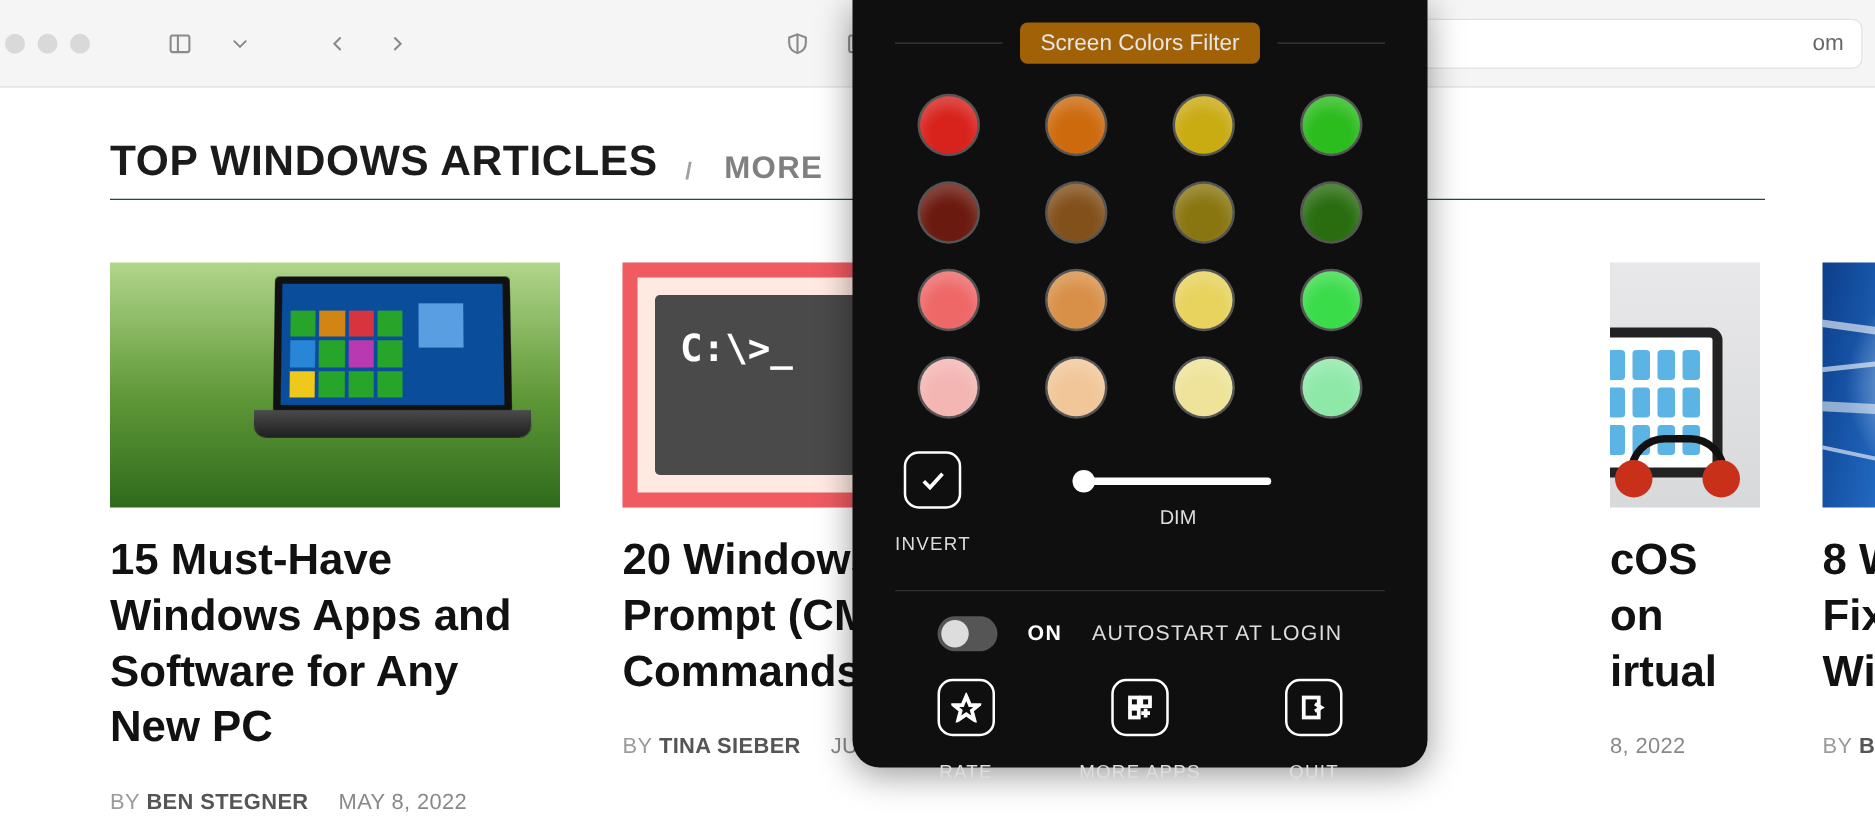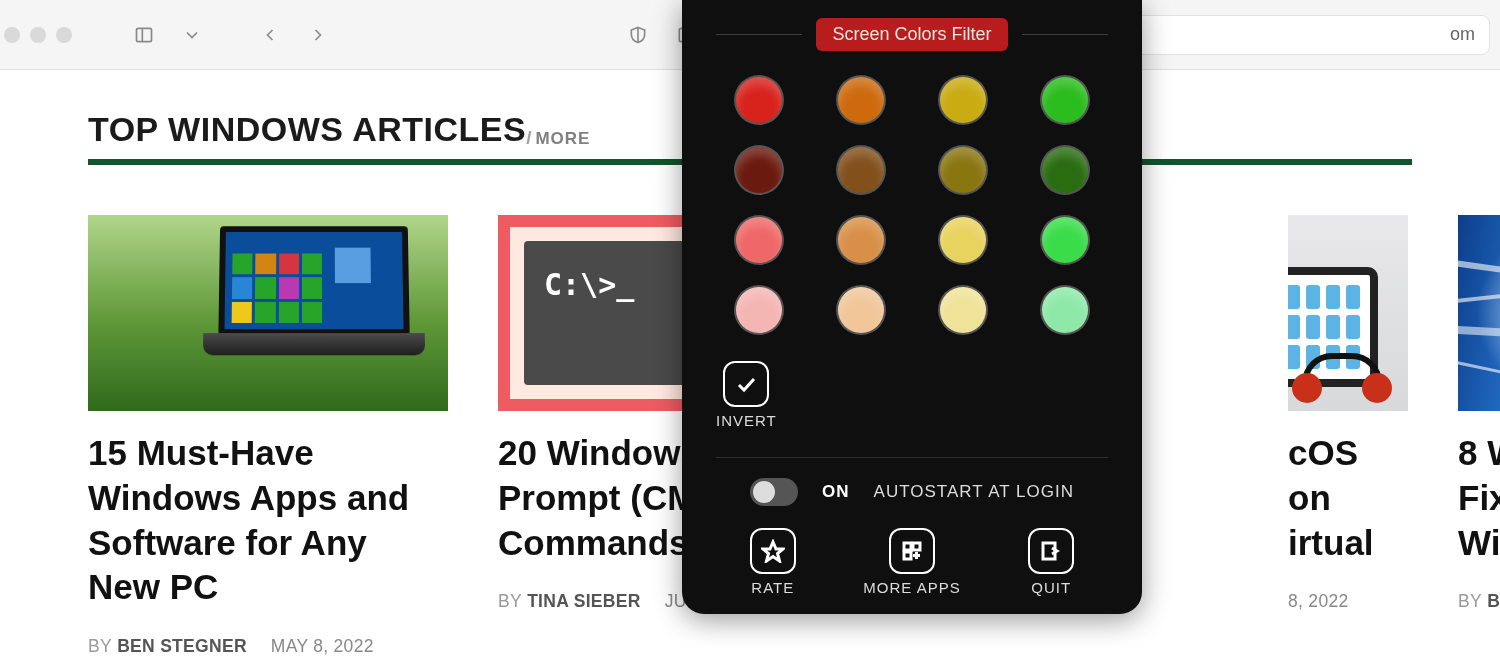--- a/index.html
+++ b/index.html
@@ -44,30 +44,30 @@
     color:#666;
     font-size:18px;
   }
   .url-text { margin-left:auto; }
 
   
   .page {
     padding: 40px 88px 0 88px;
   }
   .section-header {
-    display:flex; align-items:flex-end; 
-    border-bottom:6px solid #14532d;
+    display:flex; align-items:flex-end; gap:22px;
+    border-bottom:1px solid #14532d;
     padding-bottom:10px;
     margin-bottom:50px;
   }
   .section-title {
     font-size:34px; font-weight:800; letter-spacing:0.5px; color:#1b1b1b;
   }
   .section-more {
-    color:#808080; font-weight:700; font-size:17px; letter-spacing:1px;
+    color:#808080; font-weight:700; font-size:25px; letter-spacing:1px;
   }
   .slash { color:#a0a0a0; font-weight:600; font-size:19px; letter-spacing:4px;}
 
   .articles {
     display:flex; gap:50px;
   }
   .card { width:360px; flex:0 0 360px; }
   .thumb {
     width:100%; height:196px;
     position:relative;
@@ -154,36 +154,36 @@
     width:460px; height:614px;
     background:#0f0f0f;
     border-radius:0 0 22px 22px;
     box-shadow:0 6px 28px rgba(0,0,0,0.4);
     color:#ddd;
     padding:18px 34px 18px 34px;
   }
   .ov-title-row{display:flex;align-items:center;gap:14px;margin-bottom:18px;}
   .ov-line{flex:1;height:1px;background:#3d3d3d;}
   .ov-title-pill{
-    background:#b91c1c; border-radius:6px; padding:6px 16px; font-size:18px; color:#e6e6e6;
+    background:#a16207; border-radius:6px; padding:6px 16px; font-size:18px; color:#e6e6e6;
   }
   .color-grid{
     display:grid; grid-template-columns:repeat(4,1fr); grid-template-rows:repeat(4,1fr);
     gap:24px 52px; padding:8px 18px 10px 18px;
   }
   .swatch{
     width:46px;height:46px;border-radius:50%;
     box-shadow:0 0 0 2px #555, inset 0 8px 10px rgba(255,255,255,0.2);
     justify-self:center;
   }
   .controls-row{
     display:flex;align-items:center;justify-content:space-between;
     margin-top:18px;
   }
-  .ctrl{display:flex;flex-direction:column;align-items:center;gap:5px;font-size:15px;letter-spacing:1px;}
+  .ctrl{display:flex;flex-direction:column;align-items:center;gap:20px;font-size:15px;letter-spacing:1px;}
   .icon-btn{
     width:46px;height:46px;border:2px solid #fff;border-radius:12px;
     display:flex;align-items:center;justify-content:center;
   }
   .icon-btn svg{width:24px;height:24px;stroke:#fff;fill:none;stroke-width:3;}
 
   .slider-wrap{flex:1;display:flex;flex-direction:column;align-items:center;gap:18px;margin:0 20px;}
   .slider{position:relative;width:150px;height:6px;background:#fff;border-radius:3px;}
   .slider-knob{position:absolute;left:0;top:50%;transform:translate(-50%,-50%);
     width:18px;height:18px;background:#fff;border-radius:50%;}
@@ -394,20 +394,26 @@
   <div class="controls-row">
     <div class="ctrl">
       <div class="icon-btn">
         <svg viewBox="0 0 24 24">
             <polyline points="5 13 10 18 20 7"></polyline>
           </svg>
       </div>
       <span>INVERT</span>
     </div>
 
+    <div class="slider-wrap">
+      <div class="slider">
+        <div class="slider-knob"></div>
+      </div>
+      <span>DIM</span>
+    </div>
 
   </div>
 
   <div class="ov-divider"></div>
 
   <div class="autostart-row">
     <div class="toggle">
       <div class="toggle-knob"></div>
     </div>
     <span class="on-label">ON</span>

